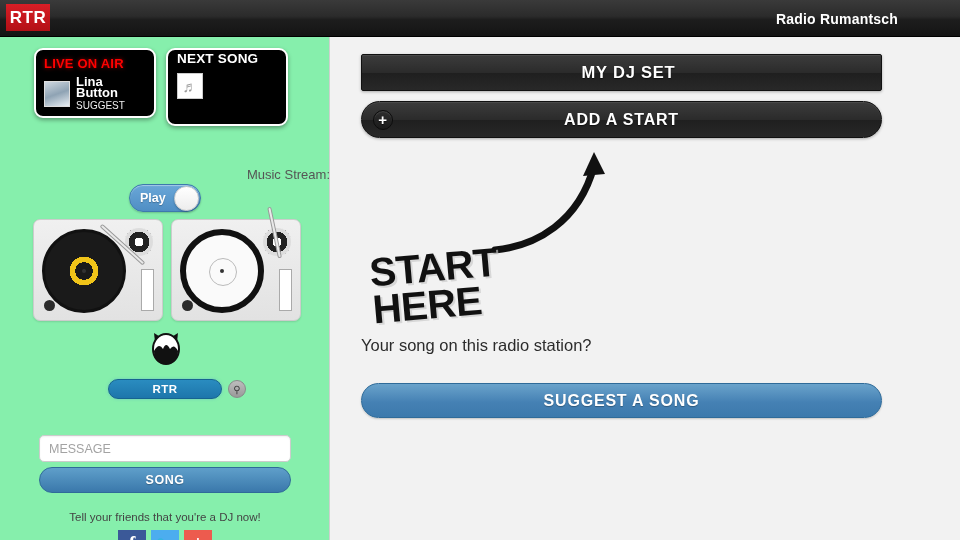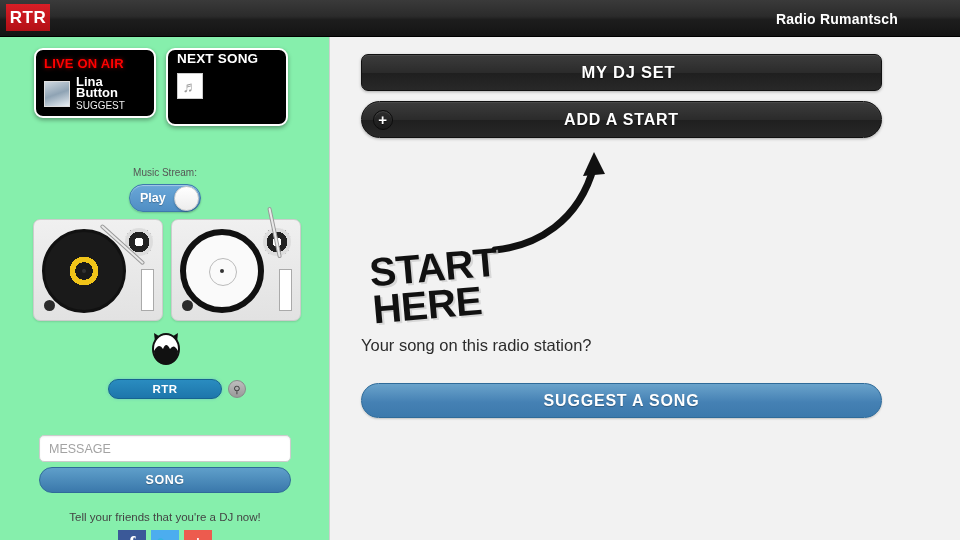--- a/index.html
+++ b/index.html
@@ -81,21 +81,21 @@
     display: flex; align-items: center; justify-content: center;
     font-size: 15px; color: #999;
   }
   .track-meta { line-height: 11px; }
   .track-artist { color: #fff; font-size: 13px; font-weight: bold; display: block; }
   .track-title { color: #eee; font-size: 10px; display: block; margin-top: 2px; }
 
   
   .stream-label {
     position: absolute; top: 130px; left: 0; width: 330px;
-    text-align: center; font-size: 10px; color: #555;
+    text-align: right; font-size: 13px; color: #555;
   }
   .toggle {
     position: absolute; top: 147px; left: 129px;
     width: 72px; height: 28px;
     border-radius: 14px;
     background: linear-gradient(to bottom, #6aa7d8 0%, #4f8ec4 100%);
     border: 1px solid #3d7aad;
     box-shadow: inset 0 1px 1px rgba(255,255,255,0.4), 0 1px 2px rgba(0,0,0,0.2);
     display: flex; align-items: center;
   }
@@ -240,21 +240,21 @@
     position: absolute;
     background: linear-gradient(to bottom, #3c3c3c 0%, #2b2b2b 50%, #1f1f1f 51%, #282828 100%);
     border: 1px solid #111;
     color: #fff; font-weight: bold;
     display: flex; align-items: center; justify-content: center;
     box-shadow: 0 1px 3px rgba(0,0,0,0.3), inset 0 1px 0 rgba(255,255,255,0.08);
     text-shadow: 0 1px 1px rgba(0,0,0,0.6);
   }
   .btn-djset {
     top: 17px; left: 30px; width: 521px; height: 37px;
-    border-radius: 7px; font-size: 16.5px; letter-spacing: 0.8px; padding-left: 14px;
+    border-radius: 2px; font-size: 16.5px; letter-spacing: 0.8px; padding-left: 14px;
   }
   .btn-addsong {
     top: 64px; left: 30px; width: 521px; height: 37px;
     border-radius: 19px; font-size: 16px; letter-spacing: 0.8px;
   }
   .plus-circle {
     position: absolute; left: 11px; top: 50%; margin-top: -10px;
     width: 20px; height: 20px; border-radius: 50%;
     background: linear-gradient(to bottom, #2e2e2e 0%, #1a1a1a 100%);
     border: 1px solid #0c0c0c;

